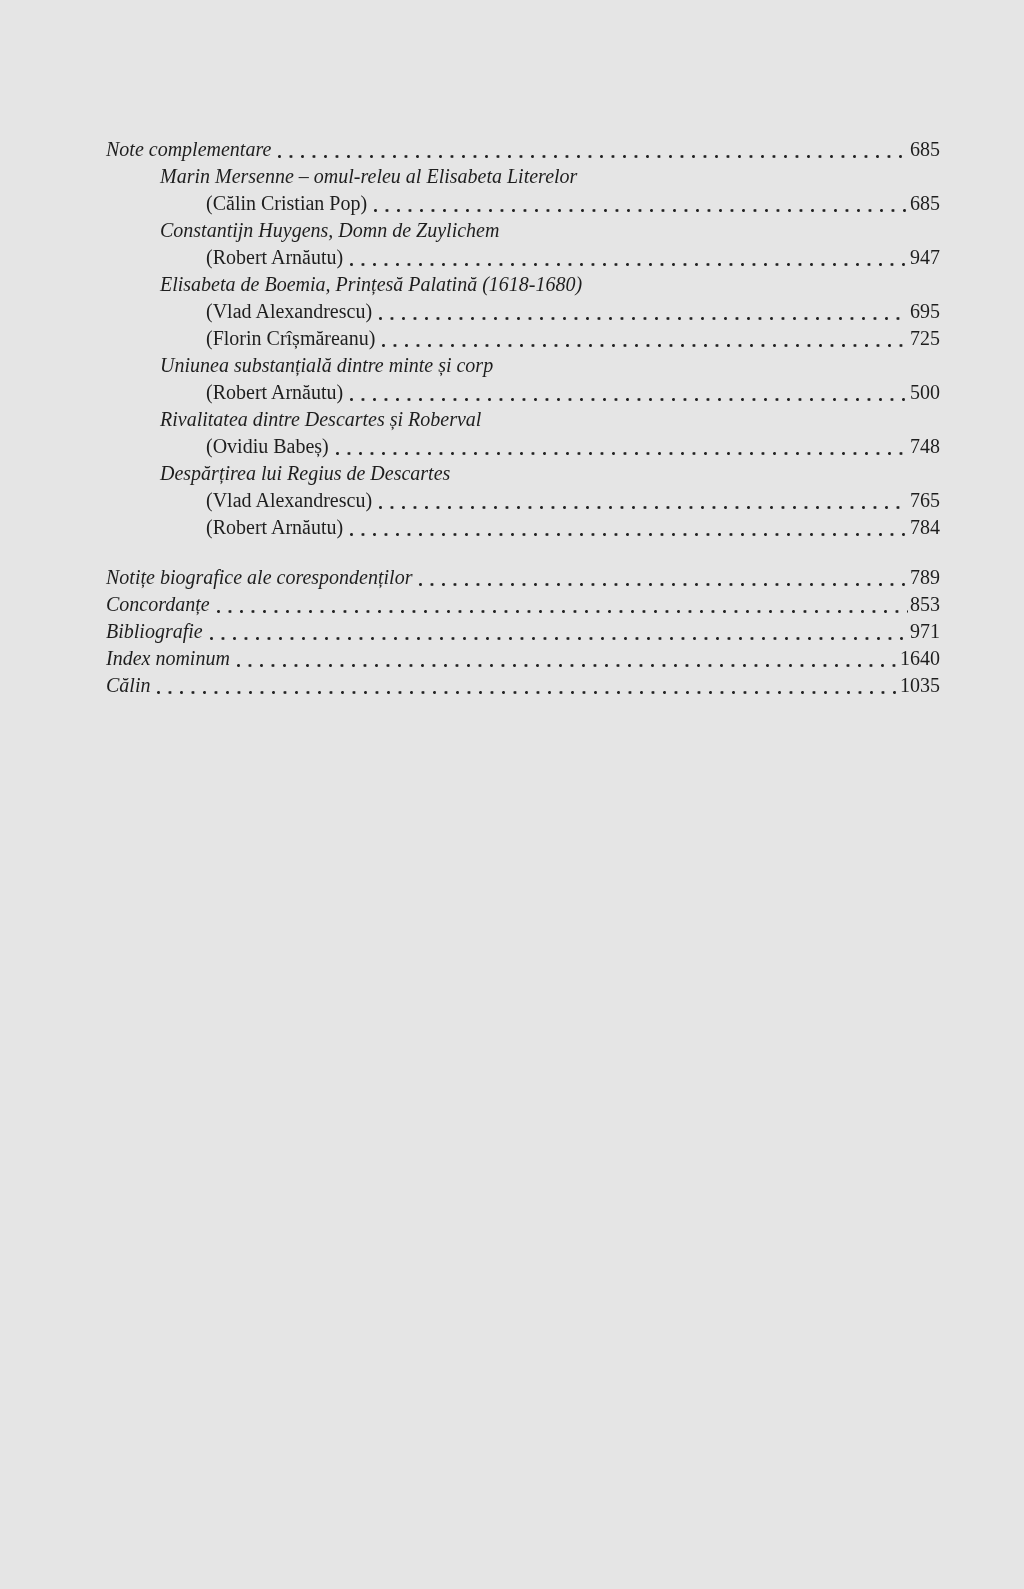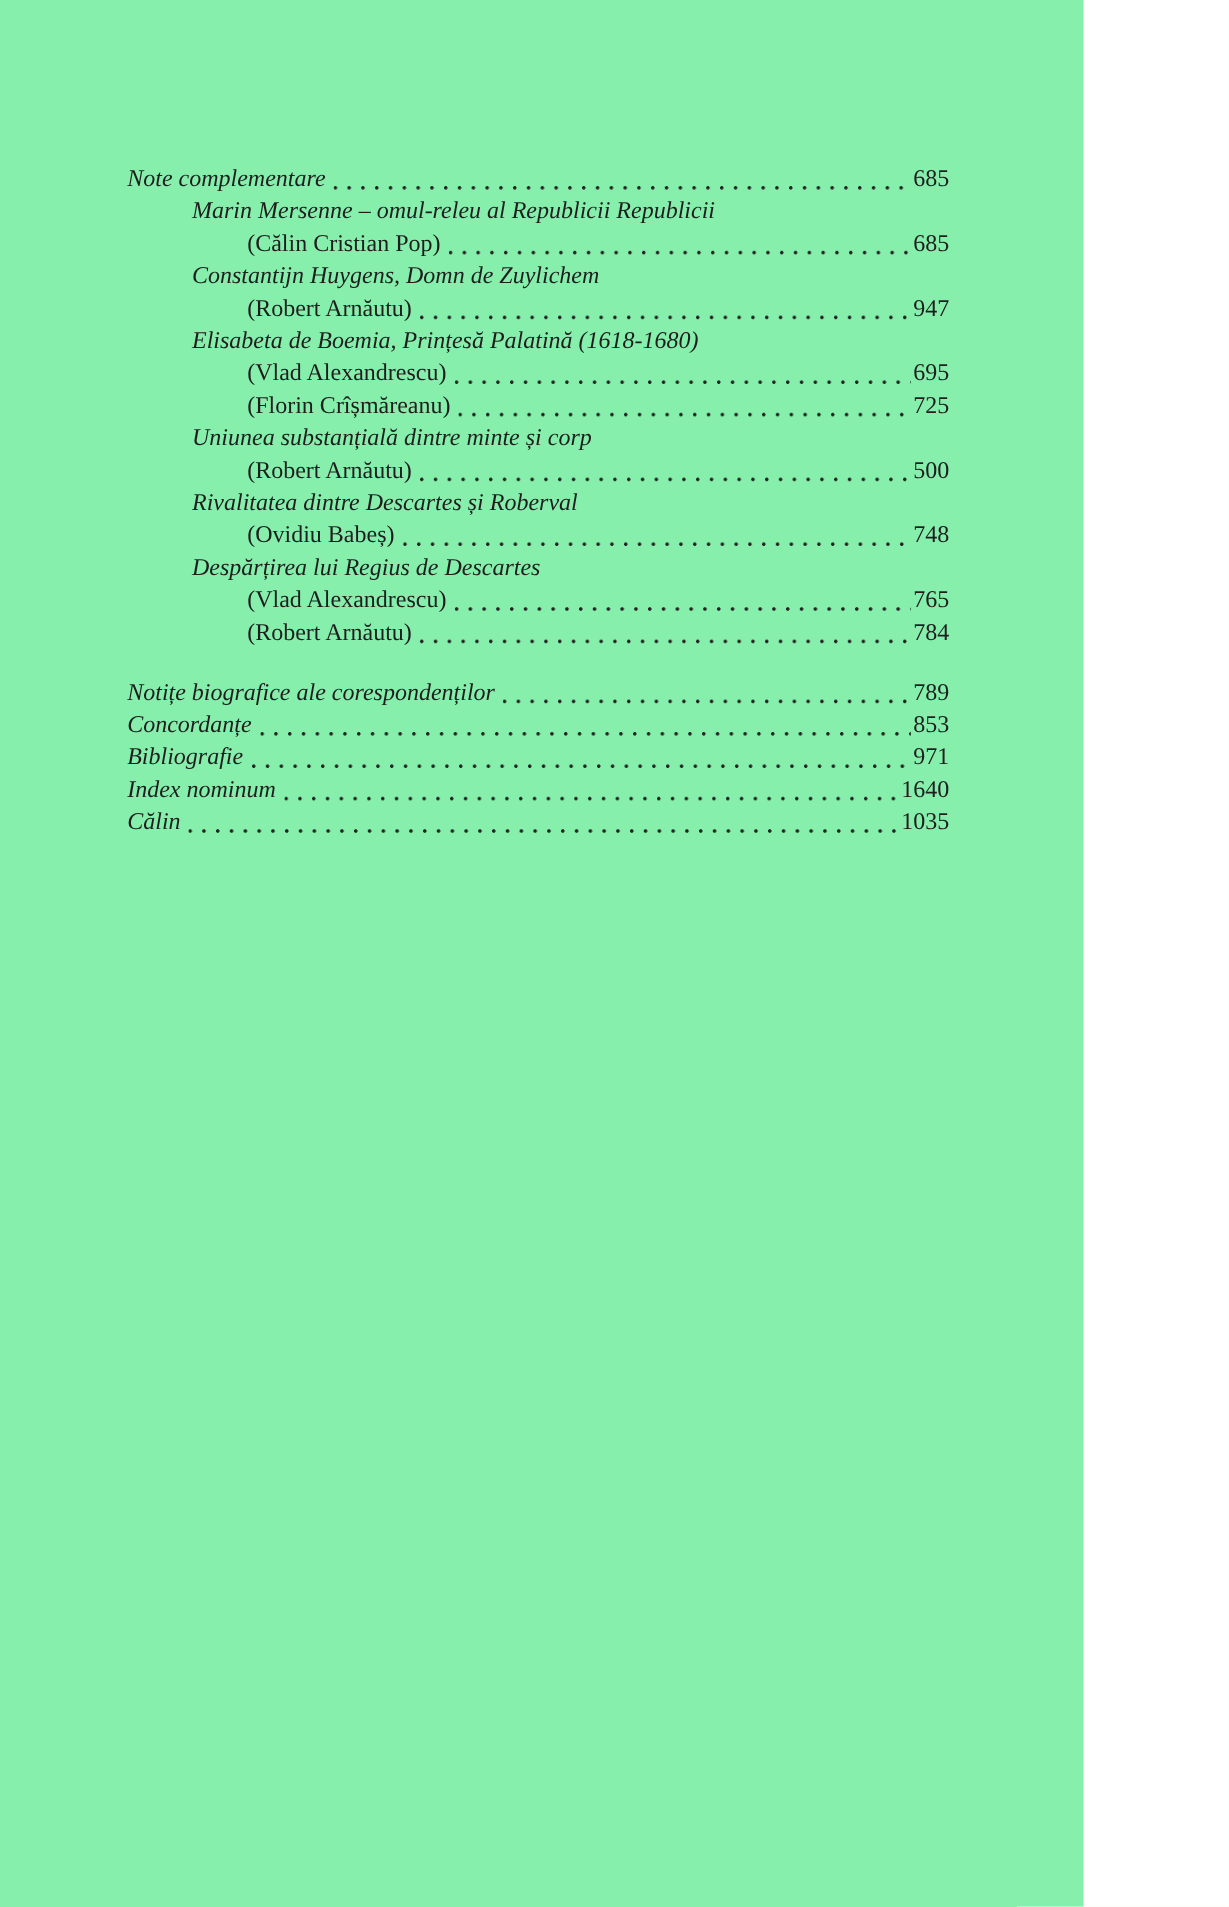--- a/index.html
+++ b/index.html
@@ -5,24 +5,24 @@
   * { margin: 0; padding: 0; box-sizing: border-box; }
   html, body { background: #ffffff; }
   body {
     width: 1024px;
     height: 1589px;
     font-family: "Liberation Serif", "DejaVu Serif", serif;
     color: #1e1e1e;
     overflow: hidden;
   }
   .page {
-    width: 903px;
+    width: 1024px;
     height: 1589px;
-    background: #86efac;
-    padding: 136px 112px 0 106px;
+    background: #e5e5e5;
+    padding: 136px 84px 0 106px;
   }
   .toc-row {
     display: flex;
     align-items: flex-end;
     font-size: 20px;
     line-height: 27px;
     white-space: nowrap;
   }
   .indent-0 { padding-left: 0; }
   .indent-1 { padding-left: 54px; }
@@ -50,21 +50,21 @@
 <body>
 
 <div class="page">
   <div>
       <div class="toc-row indent-0">
         <span class="toc-text"><span class="it">Note complementare</span></span>
         <span class="leader"></span>
         <span class="page-num">685</span>
       </div>
       <div class="toc-row indent-1">
-        <span class="toc-text"><span class="it">Marin Mersenne – omul-releu al Republicii Republicii</span></span>
+        <span class="toc-text"><span class="it">Marin Mersenne – omul-releu al Elisabeta Literelor</span></span>
       </div>
       <div class="toc-row indent-2">
         <span class="toc-text"><span class="rm">(Călin Cristian Pop)</span></span>
         <span class="leader"></span>
         <span class="page-num">685</span>
       </div>
       <div class="toc-row indent-1">
         <span class="toc-text"><span class="it">Constantijn Huygens, Domn de Zuylichem</span></span>
       </div>
       <div class="toc-row indent-2">

